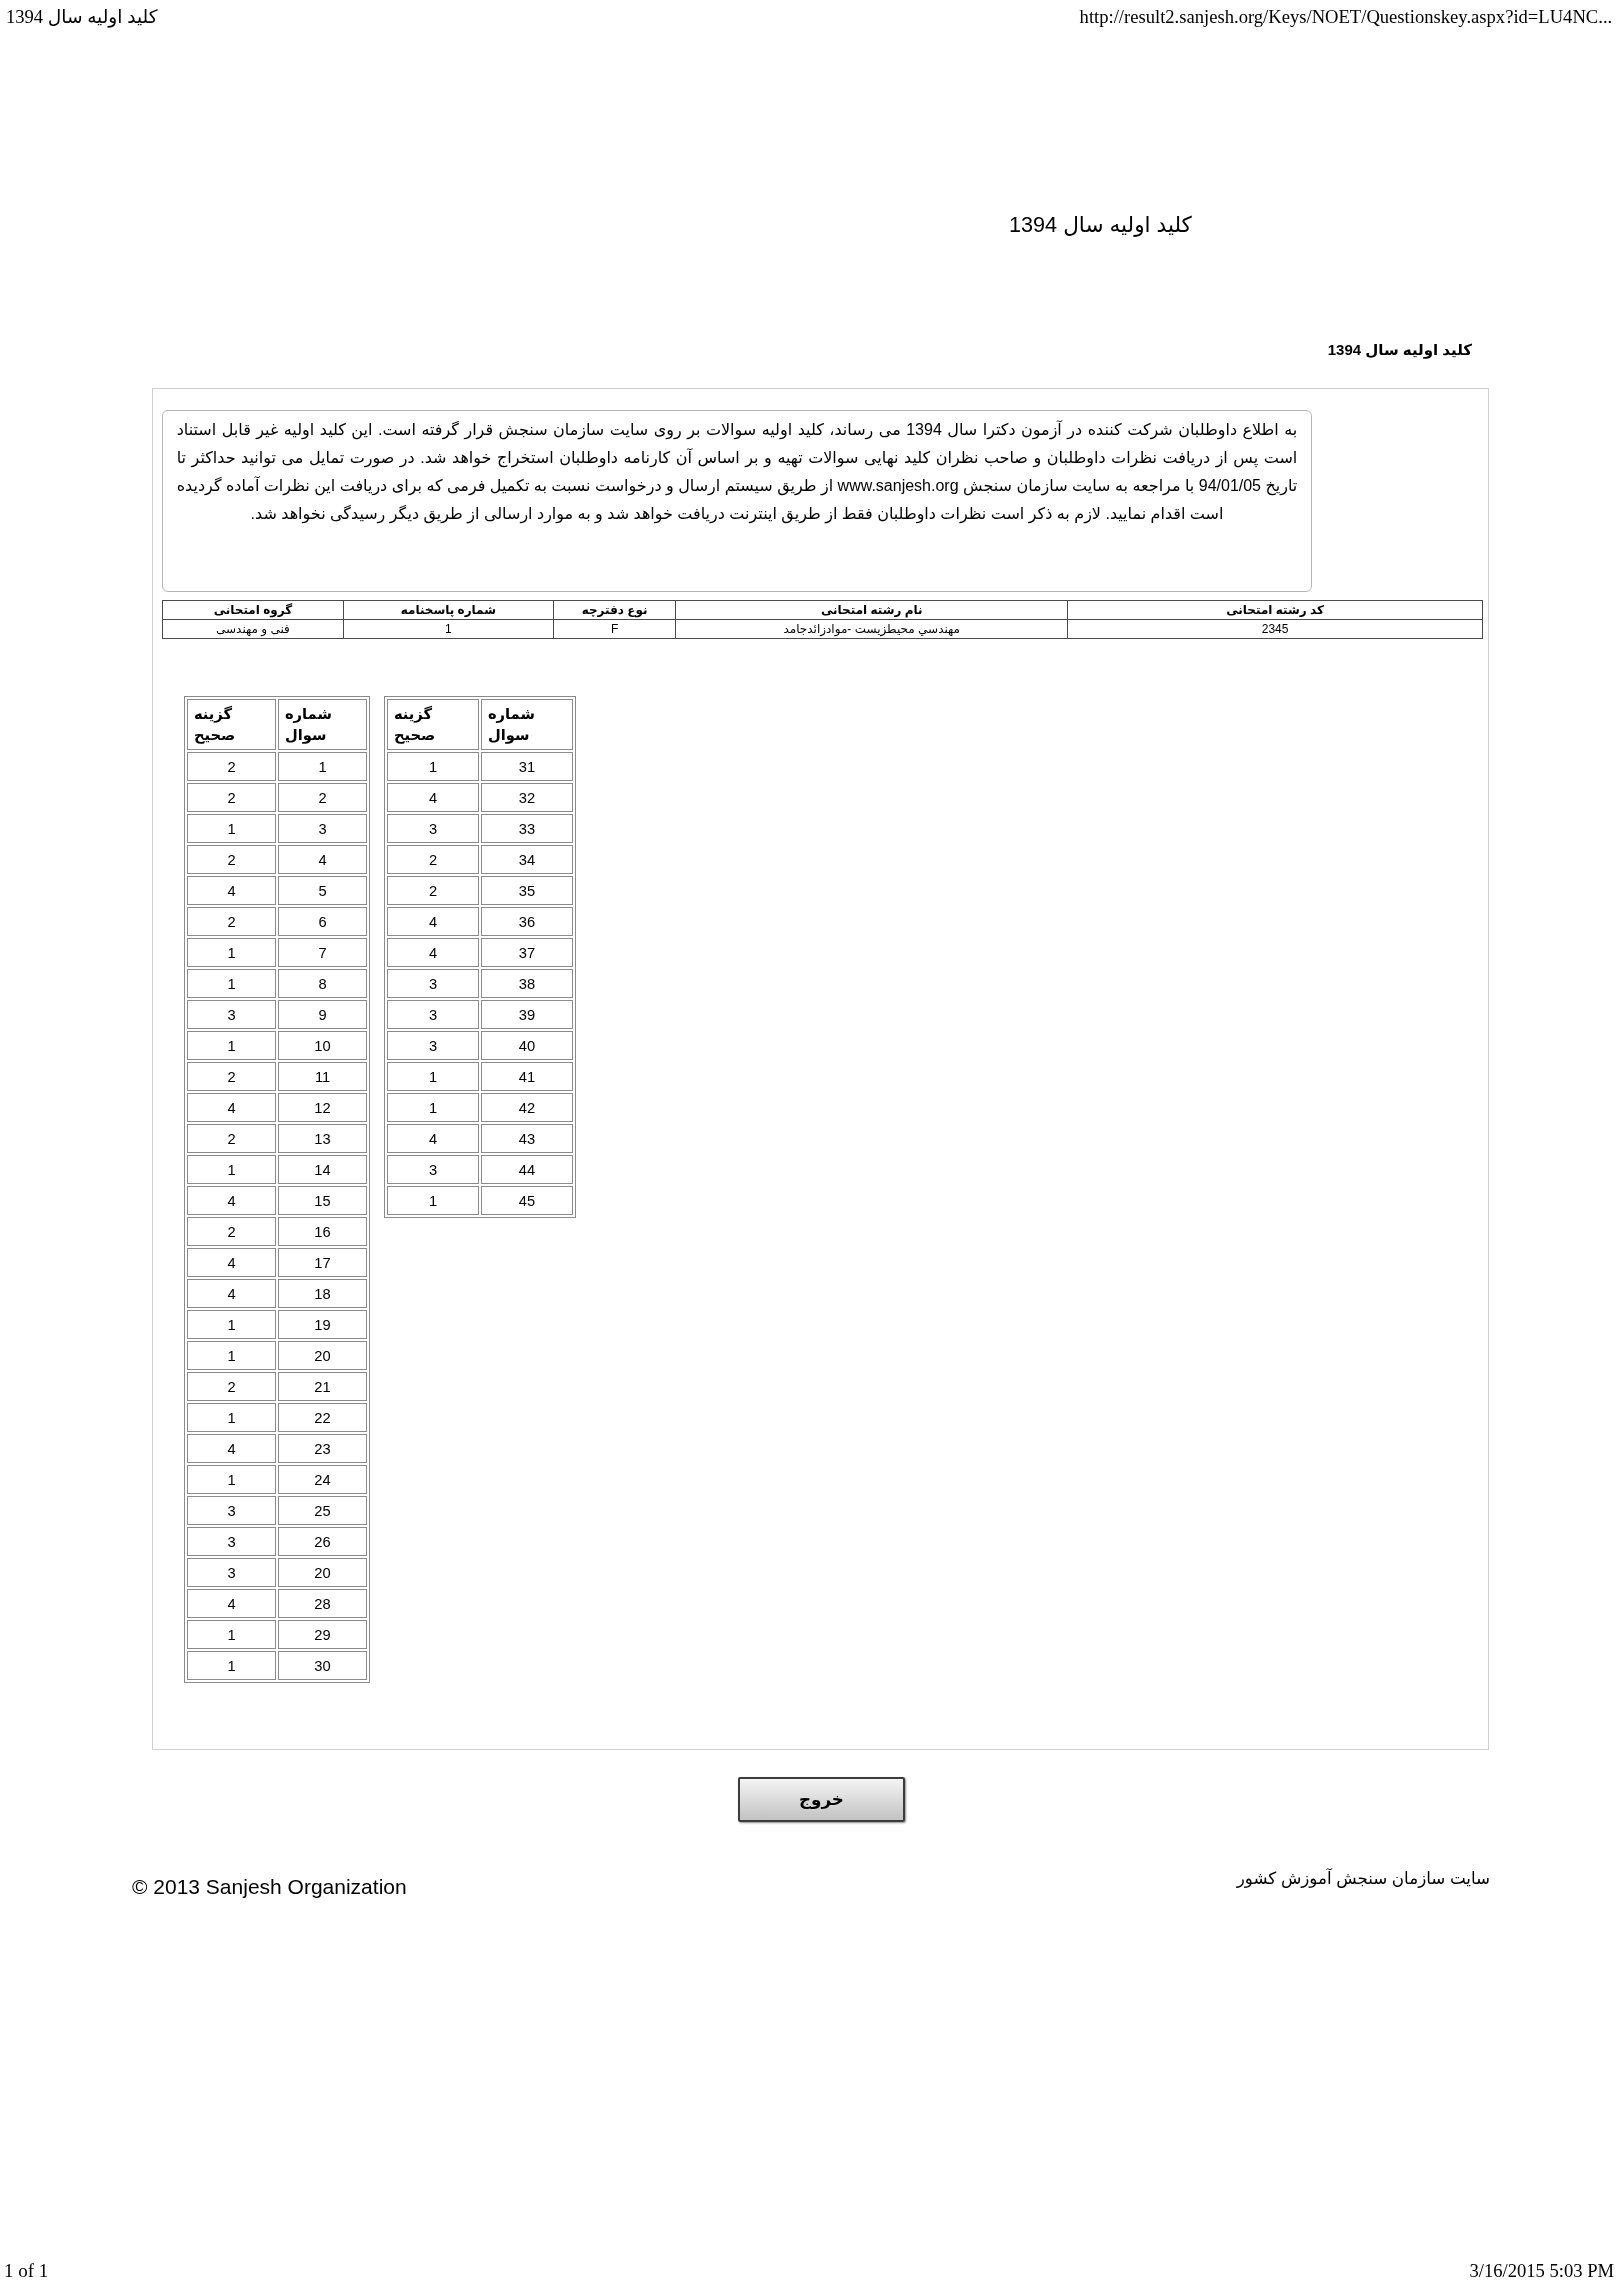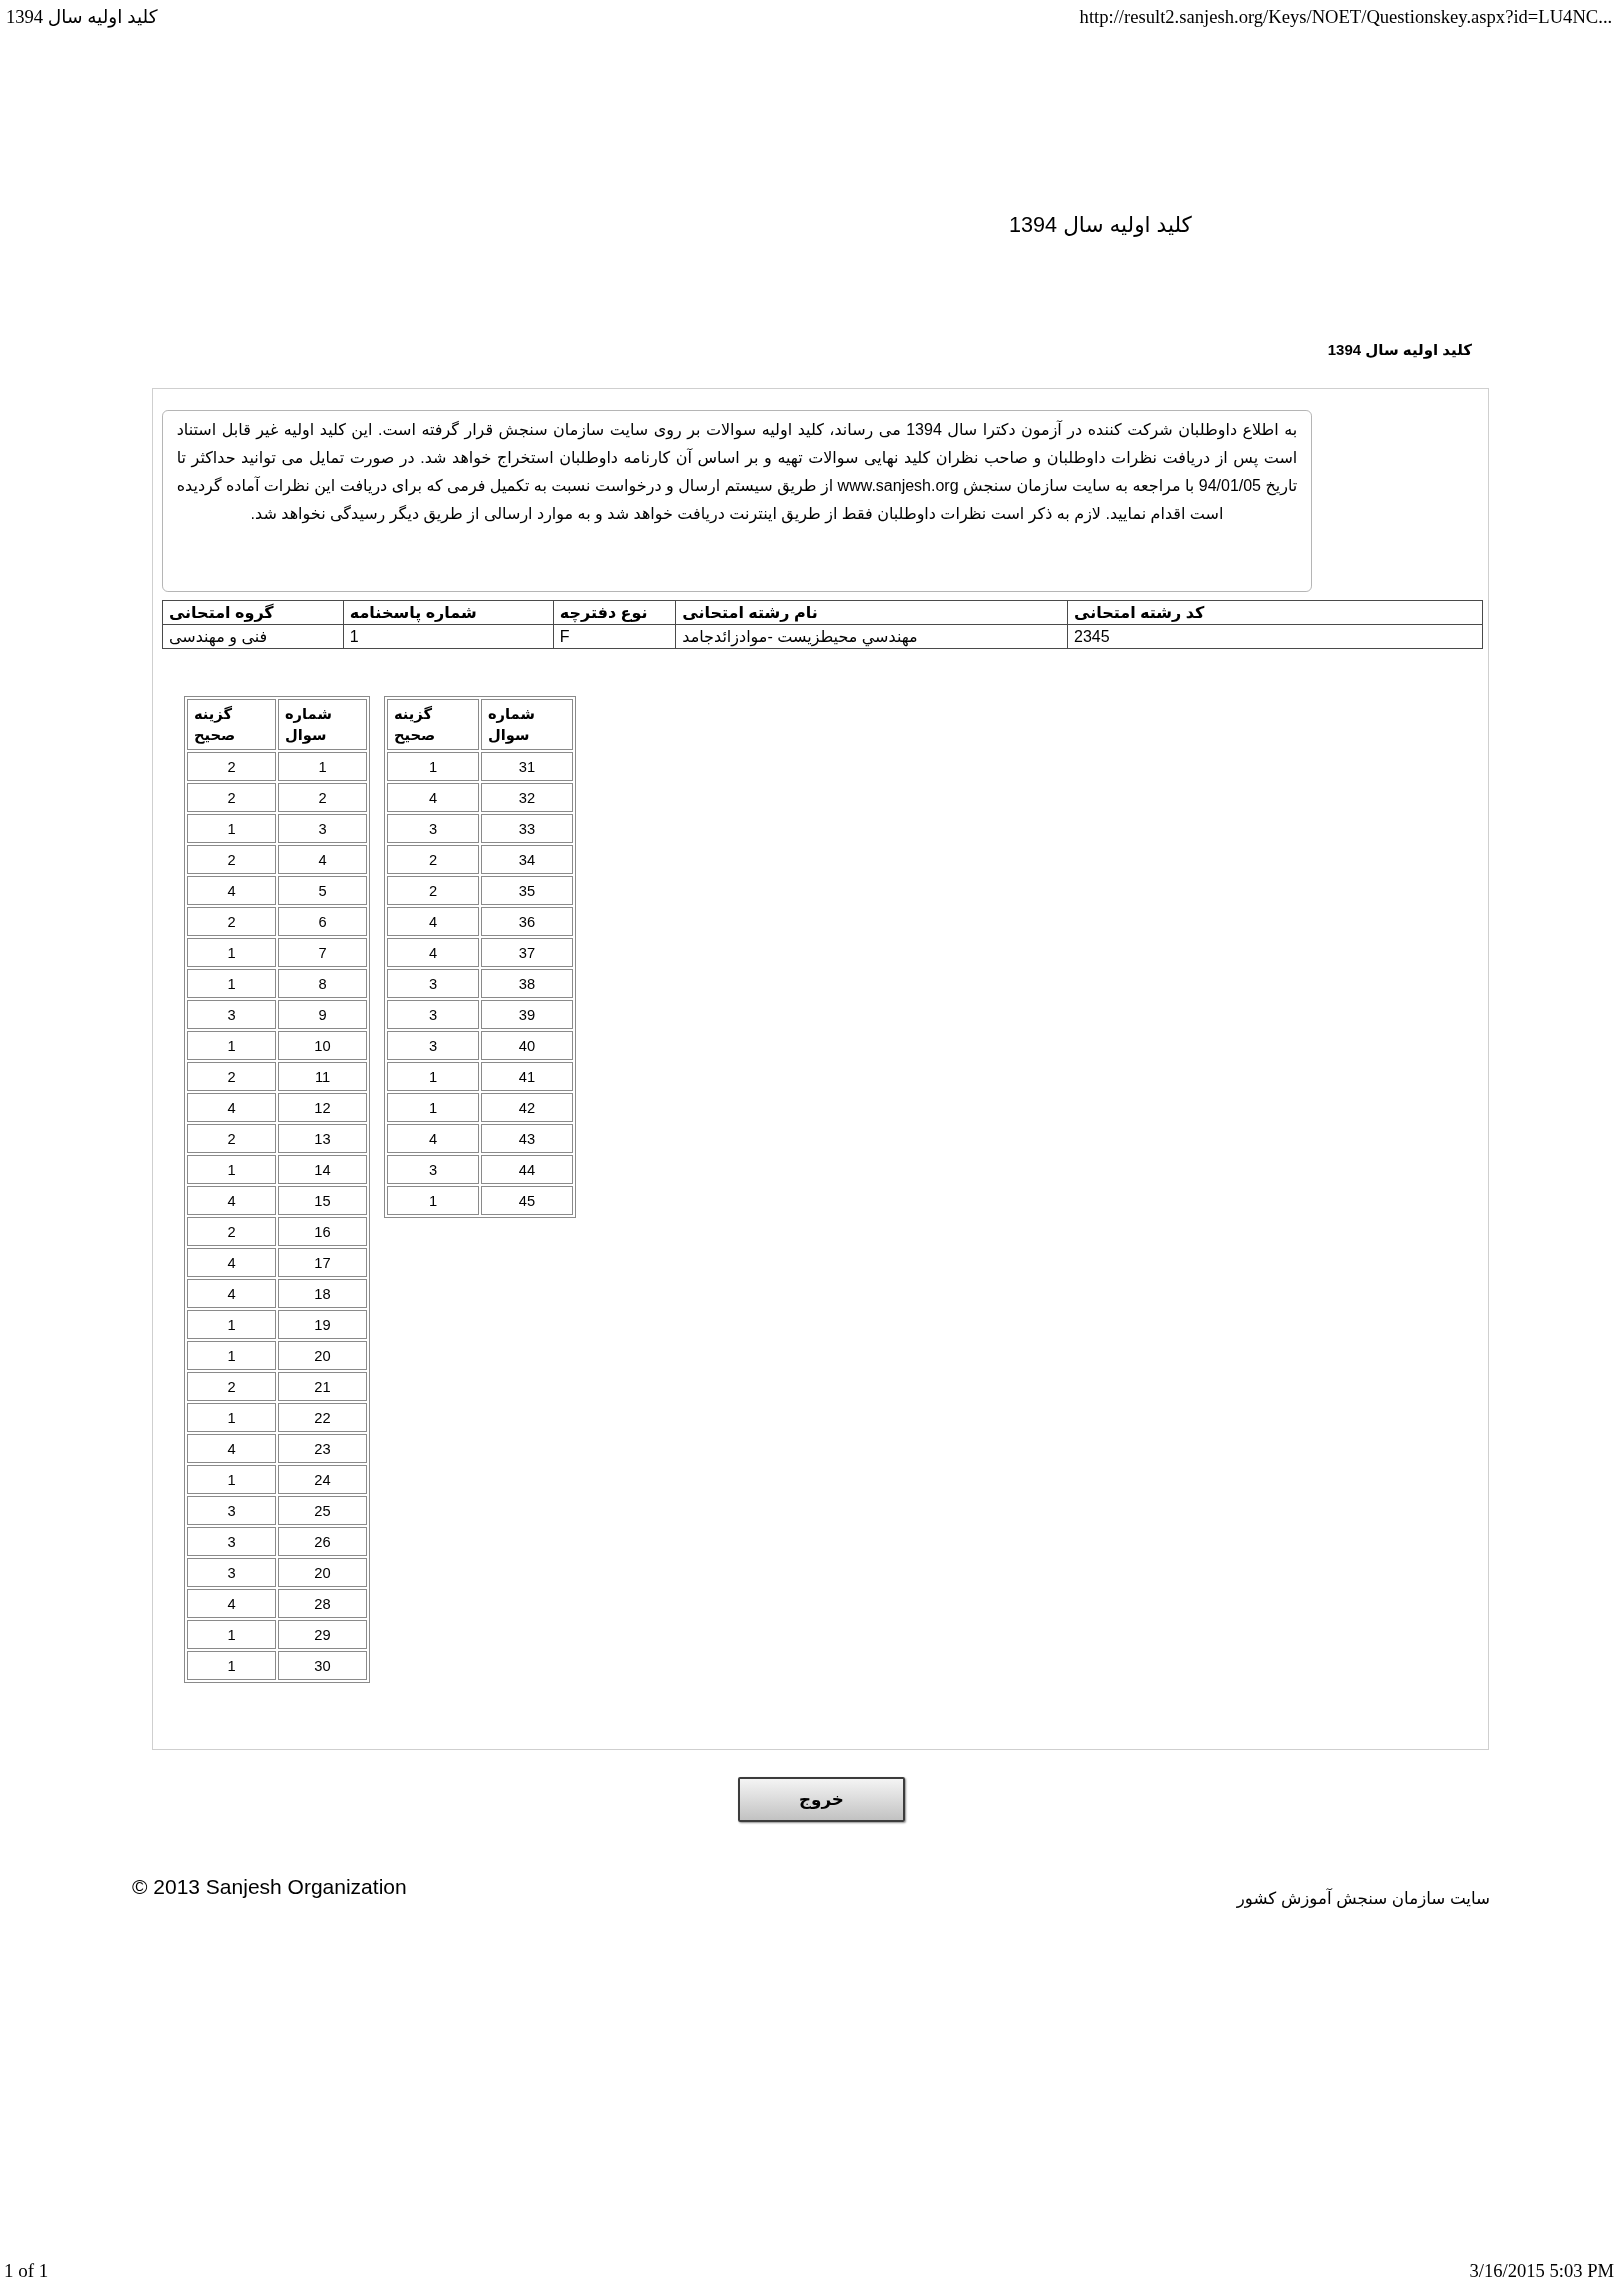--- a/index.html
+++ b/index.html
@@ -44,22 +44,22 @@
     font-size:16px; line-height:28px;
     padding:4.9px 13.7px 7.8px 13.7px;
   }
 
   
   .info-table {
     position:absolute; left:162px; top:600px; width:1321px;
     border-collapse:collapse; direction:rtl;
   }
   .info-table th, .info-table td {
-    border:1px solid #4a4a4a; text-align:left;
-    font-size:16px; height:17px; padding:2px 5.9px;
+    border:1px solid #4a4a4a; text-align:center;
+    font-size:12px; height:17px; padding:2px 5.9px;
   }
   .info-table th { font-weight:bold; }
   .info-table col.c-code   { width:413px; }
   .info-table col.c-name   { width:390px; }
   .info-table col.c-type   { width:122px; }
   .info-table col.c-sheet  { width:209px; }
   .info-table col.c-group  { width:180px; }
 
   
   .answer-table {
@@ -85,21 +85,21 @@
     border:2px solid #3c3c3c; border-radius:2px;
     background:linear-gradient(180deg,#f4f4f4 0%,#dedede 45%,#c2c2c2 100%);
     font-family:"Liberation Sans","DejaVu Sans",sans-serif;
     font-size:16.7px; font-weight:bold; color:#000; direction:rtl;
     box-shadow:1px 1px 2px rgba(0,0,0,0.45);
     cursor:pointer;
   }
 
   
   .copyright { position:absolute; left:132px; top:1875px; font-size:21px; }
-  .site-name { position:absolute; right:130px; top:1868px; font-size:16.7px; direction:rtl;margin-top:20px; }
+  .site-name { position:absolute; right:130px; top:1868px; font-size:16.7px; direction:rtl; }
 </style>
 </head>
 <body>
 
 <span class="print-header-left serif" dir="rtl">کلید اولیه سال 1394</span>
 <span class="print-header-right serif">http://result2.sanjesh.org/Keys/NOET/Questionskey.aspx?id=LU4NC...</span>
 
 <div class="doc-title">کلید اولیه سال 1394</div>
 
 <div class="section-heading">کلید اولیه سال 1394</div>

